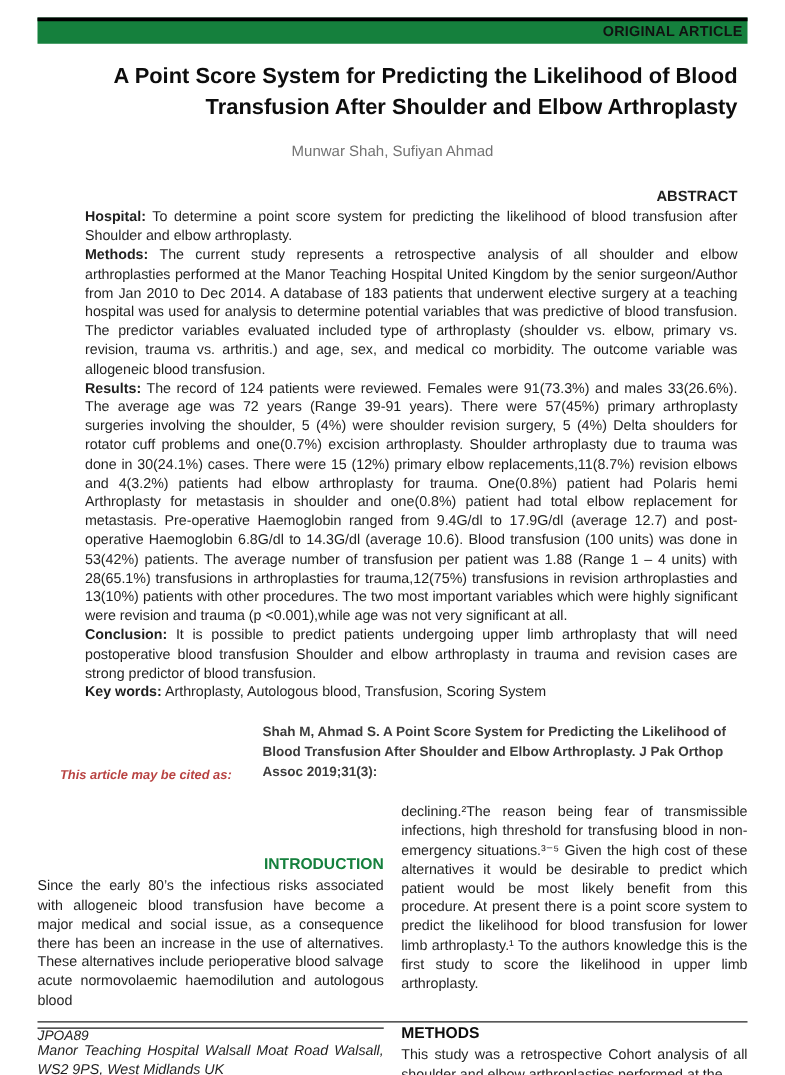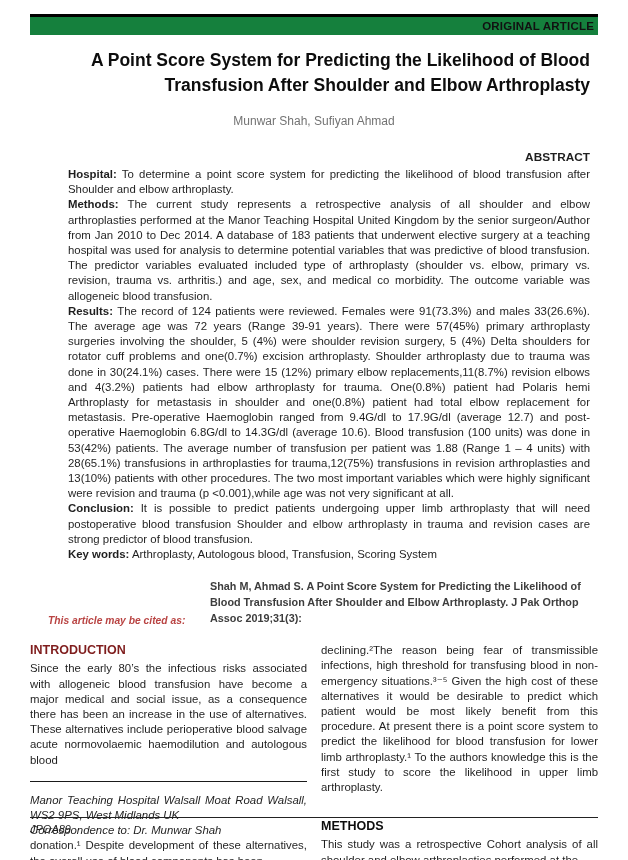--- a/index.html
+++ b/index.html
@@ -33,21 +33,21 @@
   }
   .citation-label {
     flex:0 0 138px; font-style:italic; font-weight:bold; font-size:10.3px;
     color:#b94443; padding-top:1px;
   }
   .citation-text {
     flex:1; font-weight:bold; font-size:10.8px; line-height:16px; color:#3d3d3d;
   }
   .columns { margin-top:17px; display:flex; gap:14px; }
   .col { flex:1; font-size:11.4px; line-height:15.2px; text-align:justify; }
-  .col-heading { font-weight:bold; font-size:12.5px; text-align:left; margin-bottom:3px; color:#7f1d1d; }
+  .col-heading { font-weight:bold; font-size:12.5px; text-align:right; margin-bottom:3px; color:#15803d;margin-top:41px; }
   .col p { margin:0; }
   .divider-line { border:none; border-top:1.2px solid #1a1a1a; margin:13px 0 11px 0; }
   .affil { font-style:italic; }
   .affil p { margin:0; }
   .methods-heading { font-weight:bold; font-size:12.5px; text-align:left; margin:24px 0 3px 0; color:#0d0d0d; }
   .footer {
     position:absolute; left:30px; right:30px; top:817px;
     border-top:1.2px solid #222;
     display:flex; 
     padding-top:5px; font-size:11px; font-style:italic; color:#222;

